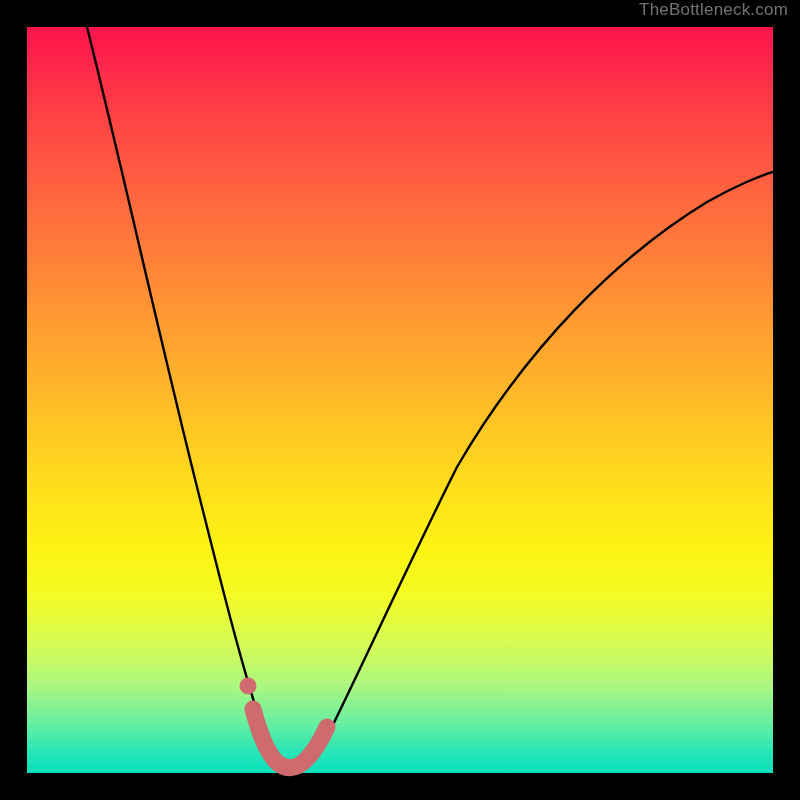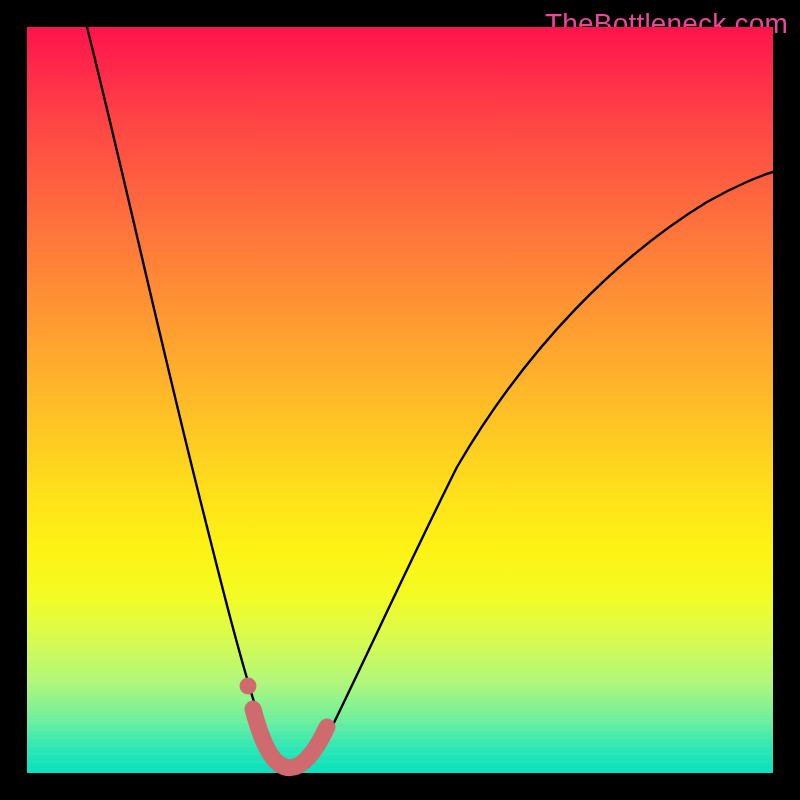--- a/index.html
+++ b/index.html
@@ -56,24 +56,24 @@
       to bottom,
       rgba(255,255,255,0.05) 0px,
       rgba(255,255,255,0.05) 2px,
       rgba(255,255,255,0) 2px,
       rgba(255,255,255,0) 8px
     );
     opacity: 0.6;
   }
   .watermark {
     position: absolute;
-    top: 8px;
+    top: 0;
     right: 12px;
-    color: #ec4899;
-    font-size: 28px;
+    color: #737373;
+    font-size: 17px;
     letter-spacing: 0.2px;
     font-weight: 500;
     user-select: none;
   }
   svg.curve {
     position: absolute;
     left: 0;
     top: 0;
     width: 746px;
     height: 746px;

